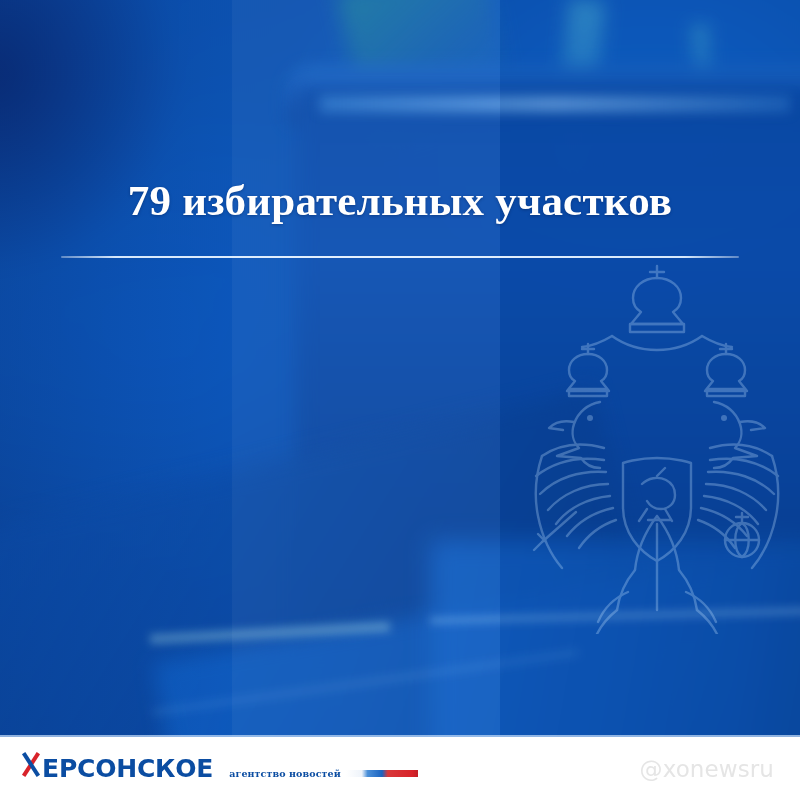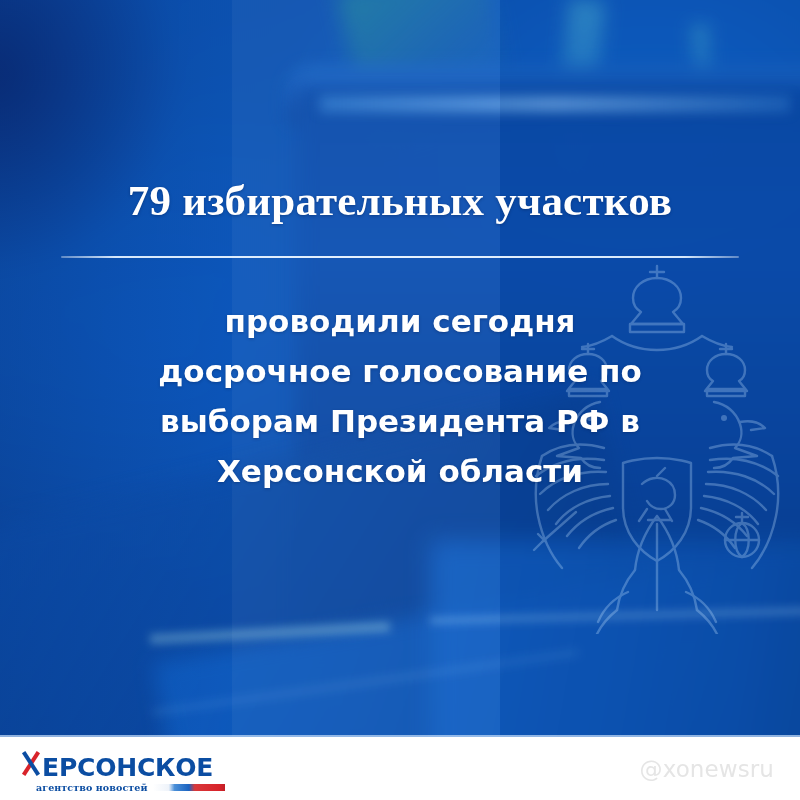--- a/index.html
+++ b/index.html
@@ -261,21 +261,21 @@
     height: 63px;
     background: #ffffff;
   }
 
   .logo {
     position: absolute;
     left: 20px;
     top: 752px;
     height: 40px;
     display: flex;
-    flex-direction: column;
+    flex-direction: row;
     justify-content: center;
   }
   .logo-main {
     display: flex;
     align-items: baseline;
     line-height: 1;
   }
   .logo-x {
     position: relative;
     width: 21px;
@@ -420,26 +420,20 @@
       </svg>
     </div>
   </div>
 
   <div class="content">
 
     <div class="headline">79 избирательных участков</div>
 
     <div class="divider"></div>
 
-    <div class="body-text">
-      <div>проводили сегодня</div>
-      <div>досрочное голосование по</div>
-      <div>выборам Президента РФ в</div>
-      <div>Херсонской области</div>
-    </div>
   </div>
 
   <div class="footer-rule"></div>
   <div class="footer"></div>
 
   <div class="logo">
     <div class="logo-main">
       <span class="logo-x">
         <i class="s1"></i>
           <i class="s2"></i>

